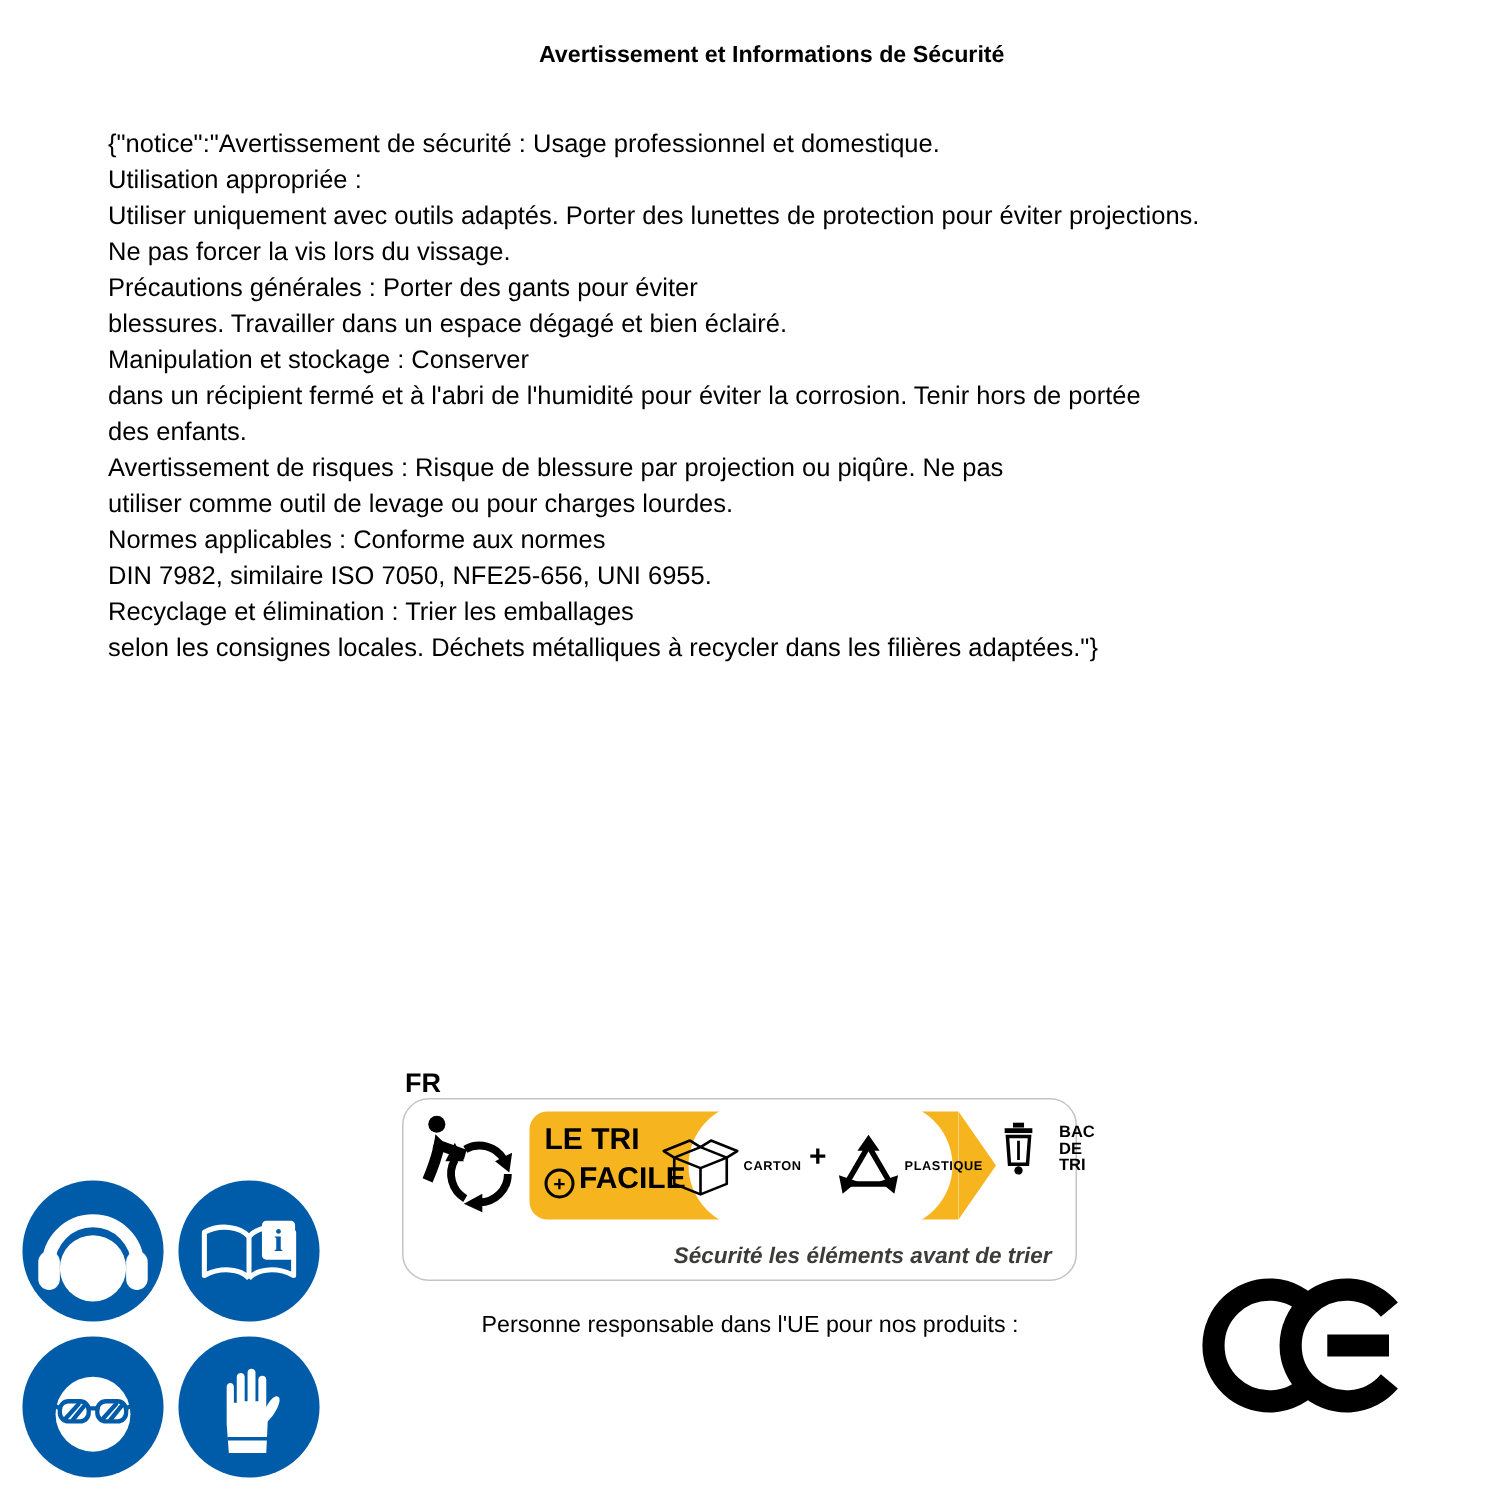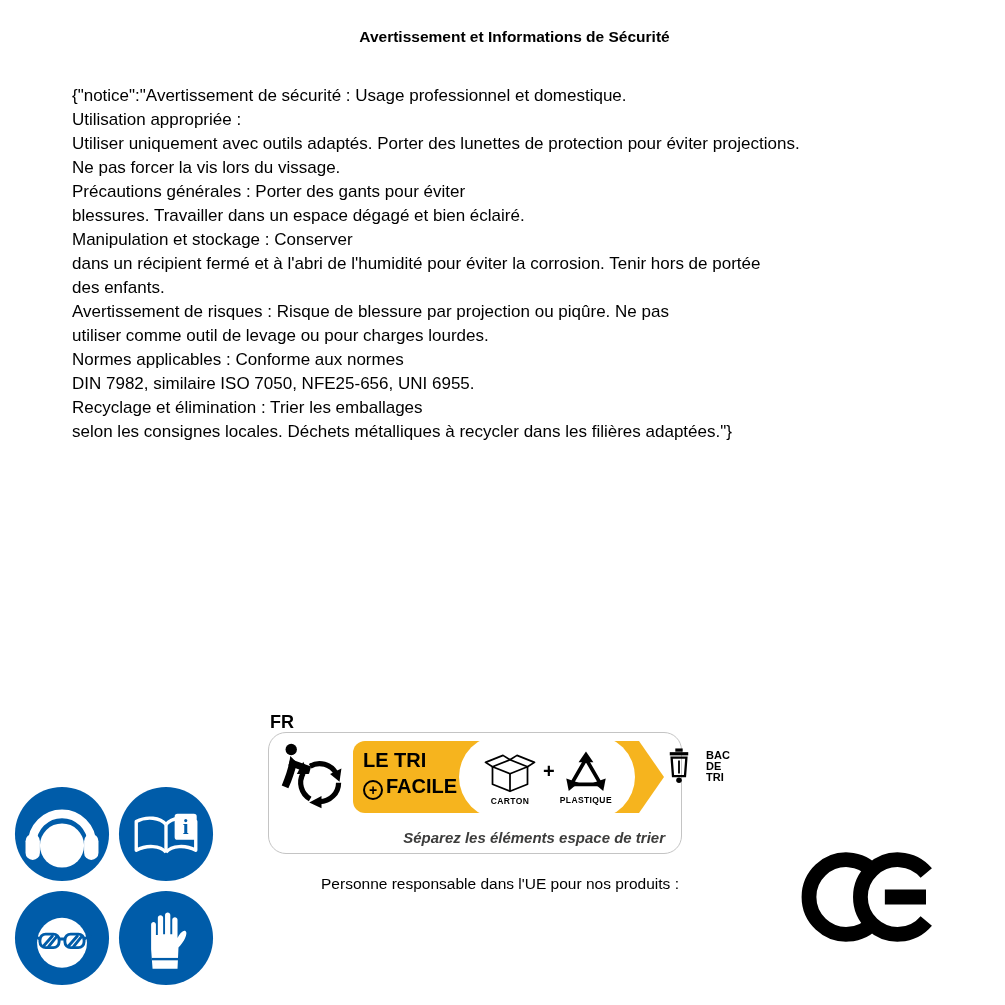--- a/index.html
+++ b/index.html
@@ -3,28 +3,28 @@
 <meta charset="utf-8">
 <style>
   html,body{margin:0;padding:0;}
   body{width:1005px;height:1005px;background:#ffffff;color:#000;font-family:"Liberation Sans",sans-serif;position:relative;overflow:hidden;}
   .page{position:absolute;inset:0;}
   .title{position:absolute;top:28px;left:0;width:100%;text-align:center;font-size:15.5px;font-weight:bold;margin-left:12px;}
   .notice{position:absolute;top:84px;left:72px;width:915px;font-size:17px;line-height:24px;white-space:pre-line;}
   .icon-grid{position:absolute;left:14px;top:786px;display:grid;grid-template-columns:96px 96px;grid-auto-rows:96px;gap:8px;}
   .micon{width:96px;height:96px;display:block;}
   .fr-code{position:absolute;left:270px;top:712px;font-size:18px;font-weight:bold;}
-  .banner{position:absolute;left:268px;top:732px;width:414px;height:122px;background:#fff;border:1.5px solid #c4c4c4;border-radius:18px;box-sizing:border-box;}
+  .banner{position:absolute;left:268px;top:732px;width:450px;height:122px;background:#fff;border:1.5px solid #c4c4c4;border-radius:18px;box-sizing:border-box;}
   .triman{position:absolute;left:8px;top:6px;width:72px;height:74px;}
   .band{position:absolute;left:84px;top:8px;width:286px;height:72px;border-radius:12px 0 0 12px;background:var(--banner-yellow,#F6B41E);}
   .band-tip{position:absolute;left:370px;top:8px;width:25px;height:72px;background:var(--banner-yellow,#F6B41E);clip-path:polygon(0 0,100% 50%,0 100%);}
   .tri-text{position:absolute;left:94px;top:14px;font-weight:bold;font-size:20px;line-height:26px;color:#000;}
   .plus-circle{display:inline-flex;width:16px;height:16px;border:2.5px solid #000;border-radius:50%;align-items:center;justify-content:center;font-size:14px;font-weight:bold;vertical-align:-2px;margin-right:3px;}
   .oval{position:absolute;left:190px;top:2px;width:176px;height:84px;background:#fff;border-radius:42px;display:flex;align-items:center;justify-content:center;gap:5px;}
-  .material{display:flex;flex-direction:column;align-items:center;gap:1px;}
+  .material{display:flex;flex-direction:row;align-items:center;gap:1px;}
   .material .mlabel{font-size:8.5px;font-weight:bold;letter-spacing:.4px;}
   .mat-plus{font-size:20px;font-weight:bold;margin-top:-12px;}
   .bac{position:absolute;left:398px;top:14px;display:flex;align-items:center;gap:15px;}
   .bac-text{font-size:11px;font-weight:bold;line-height:11px;text-align:left;}
   .tagline{position:absolute;right:16px;bottom:7px;font-size:15px;font-weight:bold;font-style:italic;color:var(--tagline-gray,#3C3C3B);}
   .resp{position:absolute;left:250px;top:873px;width:500px;text-align:center;font-weight:normal;font-size:15.5px;line-height:21px;}
   .ce{position:absolute;left:798px;top:852px;width:148px;height:90px;}
 </style>
 </head>
 <body>
@@ -156,21 +156,21 @@
         <line x1="13" y1="13" x2="13" y2="27" stroke="#000" stroke-width="2"></line>
         <circle cx="13" cy="34.5" r="3" fill="#000"></circle>
       </svg>
       <div class="bac-text">
         <div>BAC</div>
         <div>DE</div>
         <div>TRI</div>
       </div>
     </div>
 
-    <div class="tagline">Séparez les éléments espace de trier</div>
+    <div class="tagline">Sécurité les éléments avant de trier</div>
   </div>
 
   <div class="resp">
     <div>Personne responsable dans l'UE pour nos produits :</div>
   </div>
 
   <svg class="ce" viewBox="0 0 230 140">
     <path d="M119.4 32.7 A58 58 0 1 0 119.4 107.3" fill="none" stroke="#000" stroke-width="23"></path>
     <path d="M199.4 32.7 A58 58 0 1 0 199.4 107.3" fill="none" stroke="#000" stroke-width="23"></path>
     <line x1="135" y1="70" x2="199" y2="70" stroke="#000" stroke-width="23"></line>

